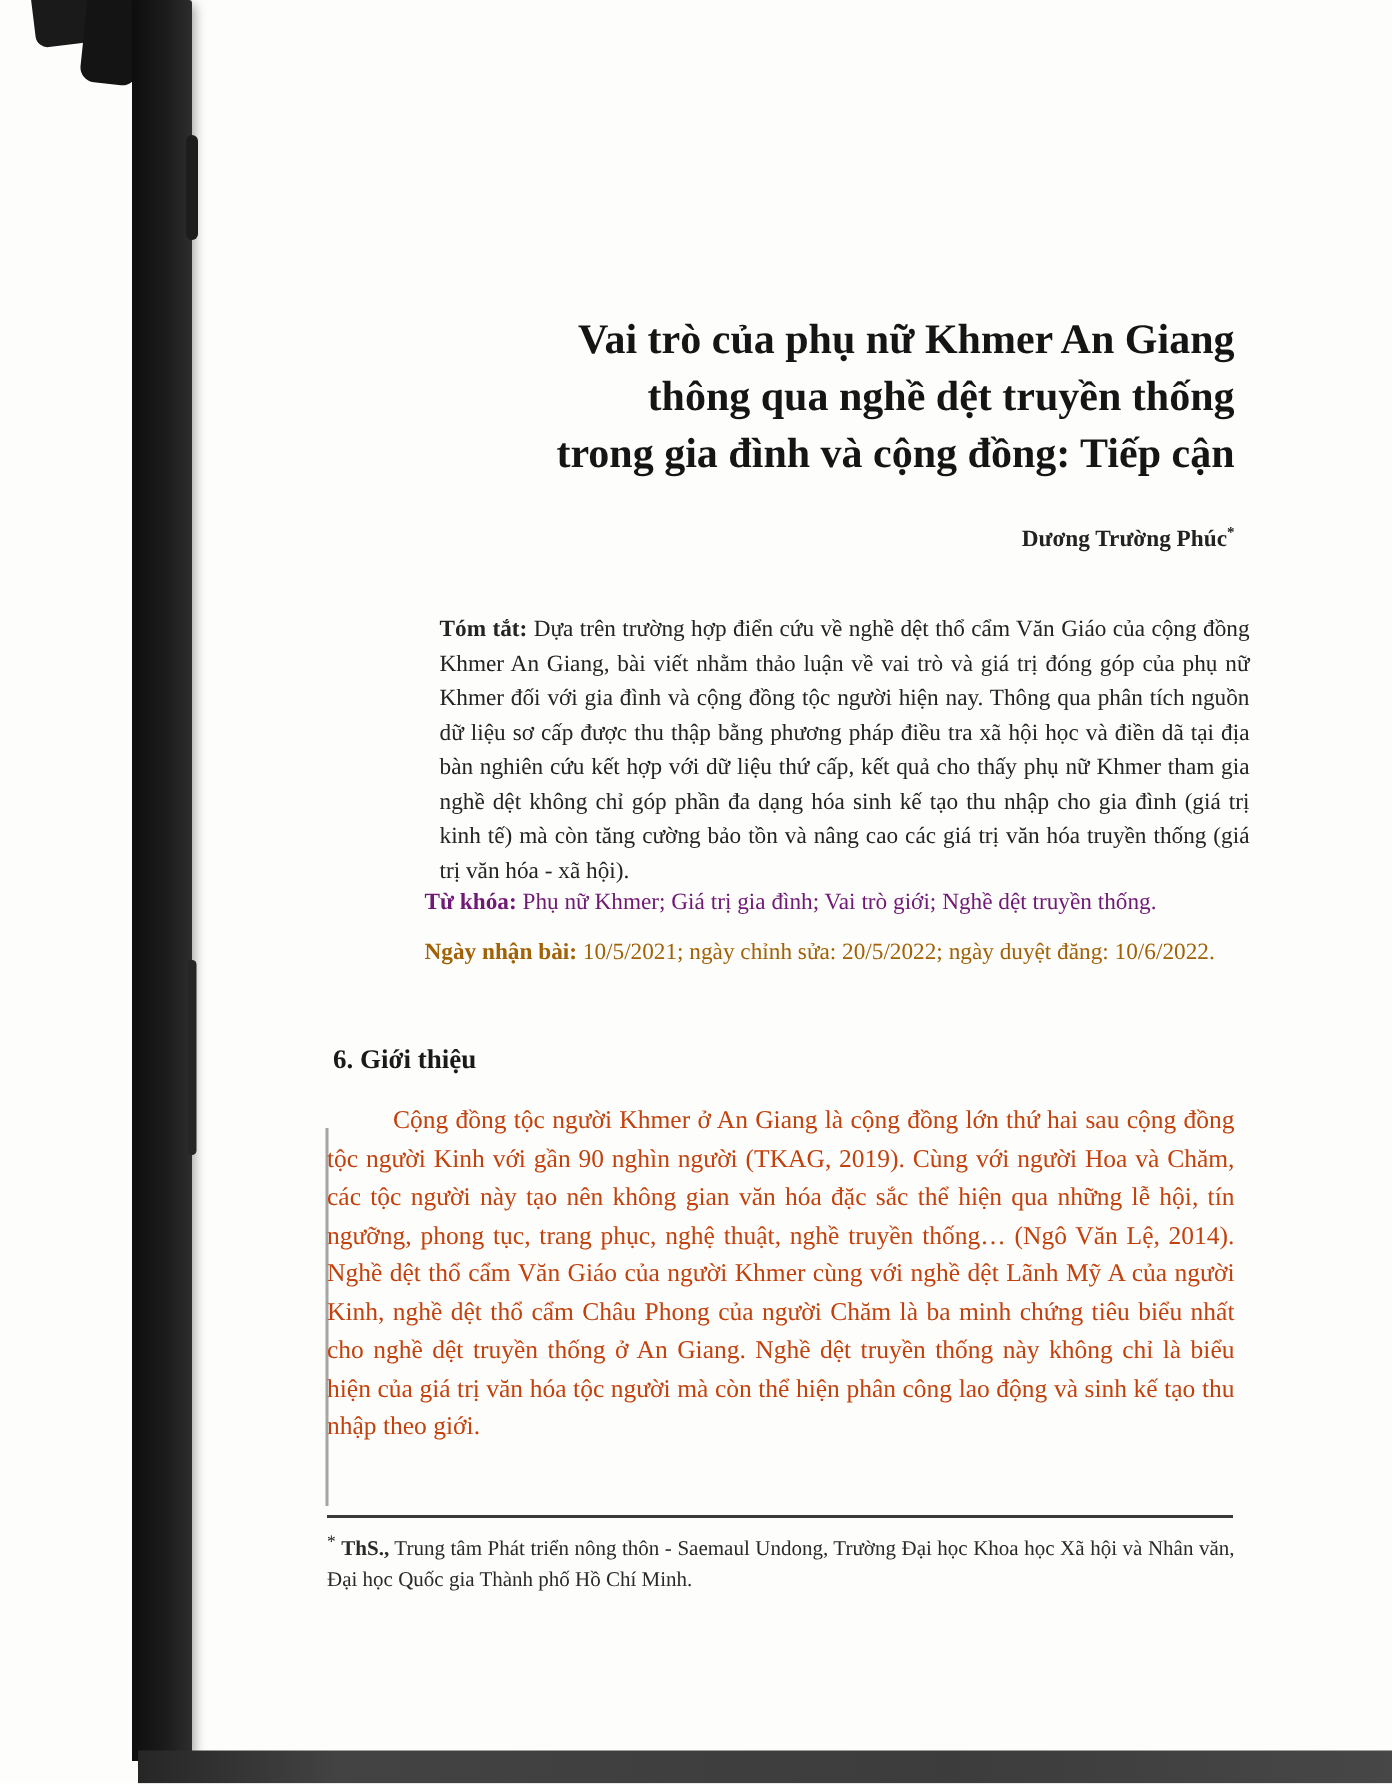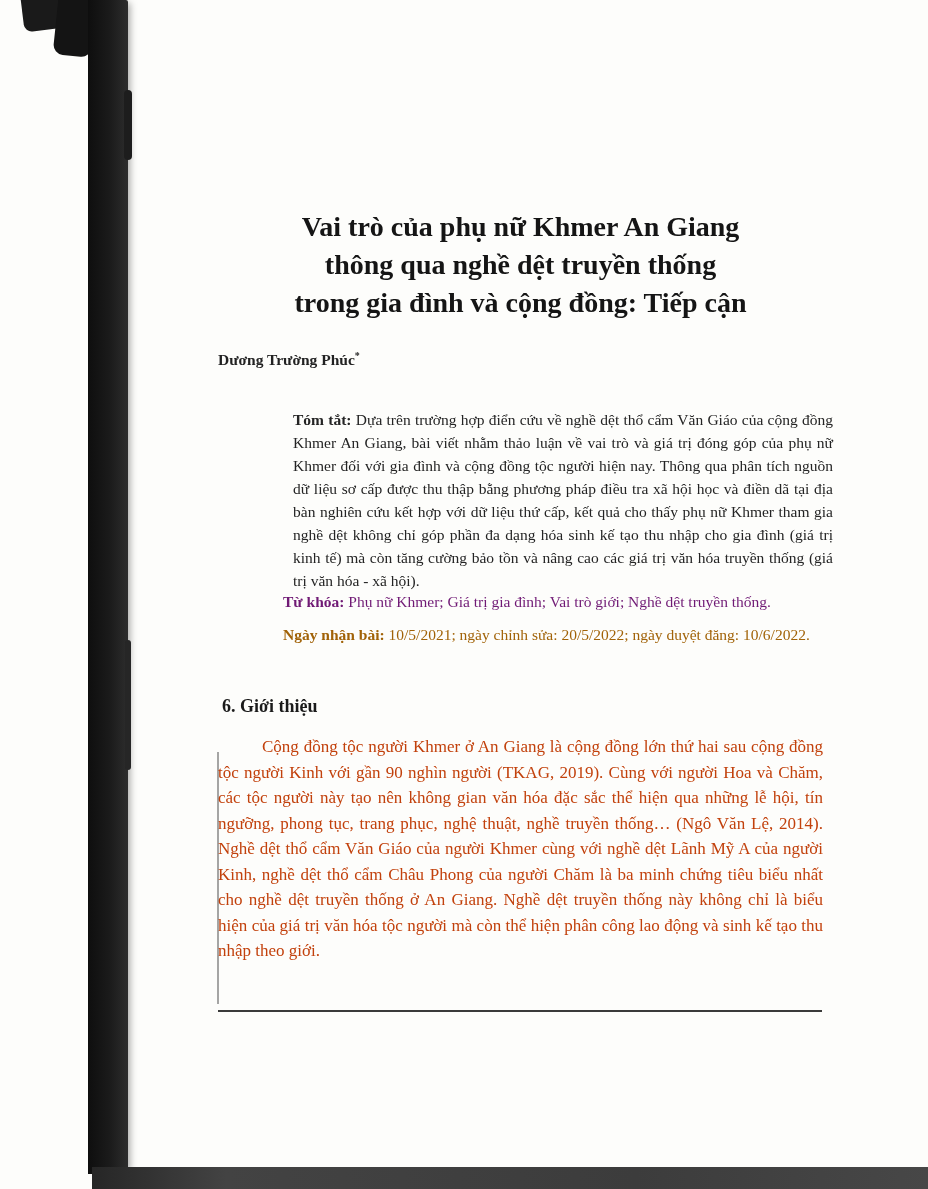--- a/index.html
+++ b/index.html
@@ -90,27 +90,27 @@
     left: 218px;
     top: 208px;
     width: 605px;
     margin: 0;
     text-align: center;
     font-size: 28px;
     font-weight: bold;
     line-height: 38px;
     color: #151515;
   }
-  .title .tline { display: block; }
+  .title .tline { display: block; text-align: right; }
   .author {
     position: absolute;
     left: 218px;
     top: 350px;
     width: 605px;
-    text-align: left;
+    text-align: right;
     font-weight: bold;
     font-size: 15.5px;
     color: #222;
   }
   .author sup { font-size: 10px; }
   .abstract {
     position: absolute;
     left: 283px;
     top: 398px;
     width: 540px;
@@ -217,14 +217,19 @@
   <p class="dates">
     <strong>Ngày nhận bài:</strong>
     <span>10/5/2021; ngày chỉnh sửa: 20/5/2022; ngày duyệt đăng: 10/6/2022.</span>
   </p>
 
   <h2 class="section-heading">6. Giới thiệu</h2>
 
   <p class="body-par">Cộng đồng tộc người Khmer ở An Giang là cộng đồng lớn thứ hai sau cộng đồng tộc người Kinh với gần 90 nghìn người (TKAG, 2019). Cùng với người Hoa và Chăm, các tộc người này tạo nên không gian văn hóa đặc sắc thể hiện qua những lễ hội, tín ngưỡng, phong tục, trang phục, nghệ thuật, nghề truyền thống… (Ngô Văn Lệ, 2014). Nghề dệt thổ cẩm Văn Giáo của người Khmer cùng với nghề dệt Lãnh Mỹ A của người Kinh, nghề dệt thổ cẩm Châu Phong của người Chăm là ba minh chứng tiêu biểu nhất cho nghề dệt truyền thống ở An Giang. Nghề dệt truyền thống này không chỉ là biểu hiện của giá trị văn hóa tộc người mà còn thể hiện phân công lao động và sinh kế tạo thu nhập theo giới.</p>
 
   <div class="footnote-rule"></div>
+  <p class="footnote">
+    <sup>*</sup>
+    <span class="fn-degree">ThS.,</span>
+    <span>Trung tâm Phát triển nông thôn - Saemaul Undong, Trường Đại học Khoa học Xã hội và Nhân văn, Đại học Quốc gia Thành phố Hồ Chí Minh.</span>
+  </p>
 
 </div>
 
 </body></html>

